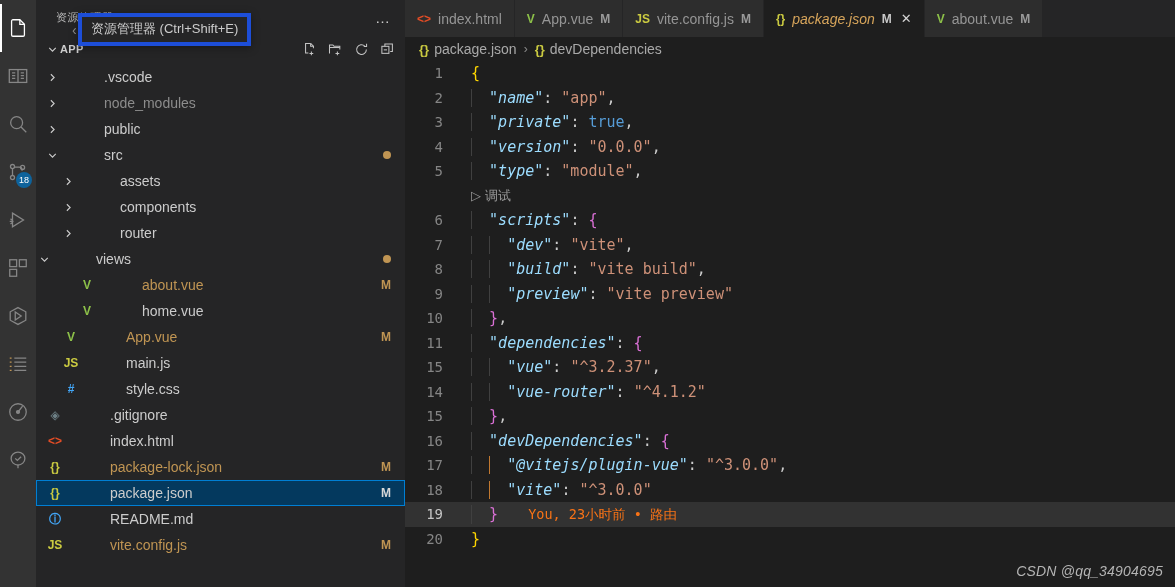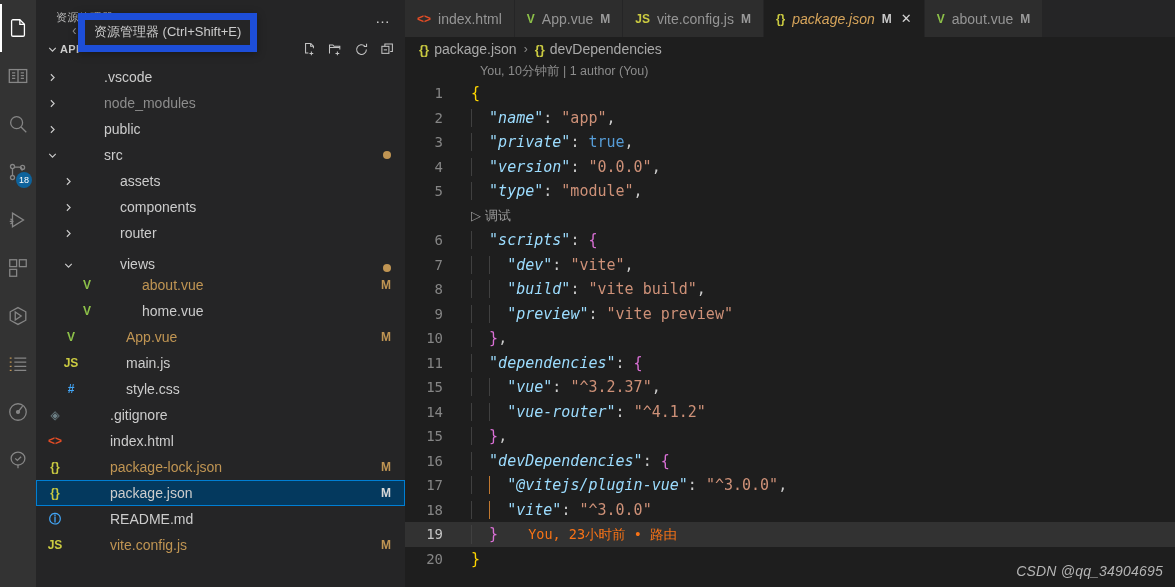--- a/index.html
+++ b/index.html
@@ -46,21 +46,21 @@
   .sidebar-title-text{
     font-size:11px;letter-spacing:.5px;color:#bbbbbb;text-transform:uppercase;
   }
   .more-actions{
     margin-left:auto;color:#cccccc;font-size:15px;letter-spacing:1px;
     line-height:1;padding:2px 6px;cursor:pointer;
   }
   
   .tooltip{
     position:absolute;left:42px;top:13px;z-index:60;
-    background:#252526;border:7px solid #1d4ed8;color:#cccccc;
+    background:#252526;border:4px solid #1d4ed8;color:#cccccc;
     padding:3px 9px 4px 9px;font-size:13px;white-space:nowrap;
     box-shadow:0 2px 8px rgba(0,0,0,.35);
   }
   .tooltip-arrow{
     position:absolute;left:36px;top:23px;z-index:61;
     color:#8a8a8a;font-size:14px;line-height:1;
   }
 
   .tree-root{
     height:28px;flex:0 0 28px;display:flex;align-items:center;
@@ -392,21 +392,21 @@
           <span class="label">components</span>
         </div>
         <div class="row" style="padding-left: 24px;">
           <span class="twisty">
             <svg width="13" height="13" viewBox="0 0 16 16" fill="none" stroke="currentColor" stroke-width="1.4">
               <path d="M6 4l4 4-4 4"></path>
             </svg>
           </span>
           <span class="label">router</span>
         </div>
-        <div class="row" style="padding-left: 24px; align-items: flex-end;">
+        <div class="row" style="">
           <span class="twisty">
             <svg width="13" height="13" viewBox="0 0 16 16" fill="none" stroke="currentColor" stroke-width="1.4">
               <path d="M4 6l4 4 4-4"></path>
             </svg>
           </span>
           <span class="label">views</span>
           <span class="dot"></span>
         </div>
         <div class="row" style="padding-left: 40px;">
           <span class="ficon ic-vue">V</span>
@@ -491,21 +491,20 @@
       </div>
 
     <div class="breadcrumb">
       <span class="bc-icon">{}</span>
       <span>package.json</span>
       <span class="bc-sep">›</span>
       <span class="bc-icon">{}</span>
       <span>devDependencies</span>
     </div>
 
-    <div class="blame-header">You, 10分钟前 | 1 author (You)</div>
 
     <div class="code" id="code-view">
         <div class="line"><div class="gutter">1</div><div class="content"><span style="padding-left: 0px; display: inline-block;"><span class="br1">{</span></span></div></div>
         <div class="line"><div class="gutter">2</div><div class="content"><span class="iguide" style="left: 14px;"></span><span style="padding-left: 18.1px; display: inline-block;"><span class="k">"name"</span><span class="p">: </span><span class="s">"app"</span><span class="p">,</span></span></div></div>
         <div class="line"><div class="gutter">3</div><div class="content"><span class="iguide" style="left: 14px;"></span><span style="padding-left: 18.1px; display: inline-block;"><span class="k">"private"</span><span class="p">: </span><span class="b">true</span><span class="p">,</span></span></div></div>
         <div class="line"><div class="gutter">4</div><div class="content"><span class="iguide" style="left: 14px;"></span><span style="padding-left: 18.1px; display: inline-block;"><span class="k">"version"</span><span class="p">: </span><span class="s">"0.0.0"</span><span class="p">,</span></span></div></div>
         <div class="line"><div class="gutter">5</div><div class="content"><span class="iguide" style="left: 14px;"></span><span style="padding-left: 18.1px; display: inline-block;"><span class="k">"type"</span><span class="p">: </span><span class="s">"module"</span><span class="p">,</span></span></div></div>
         <div class="codelens-line">
           <span class="codelens">
             <span>▷</span>

